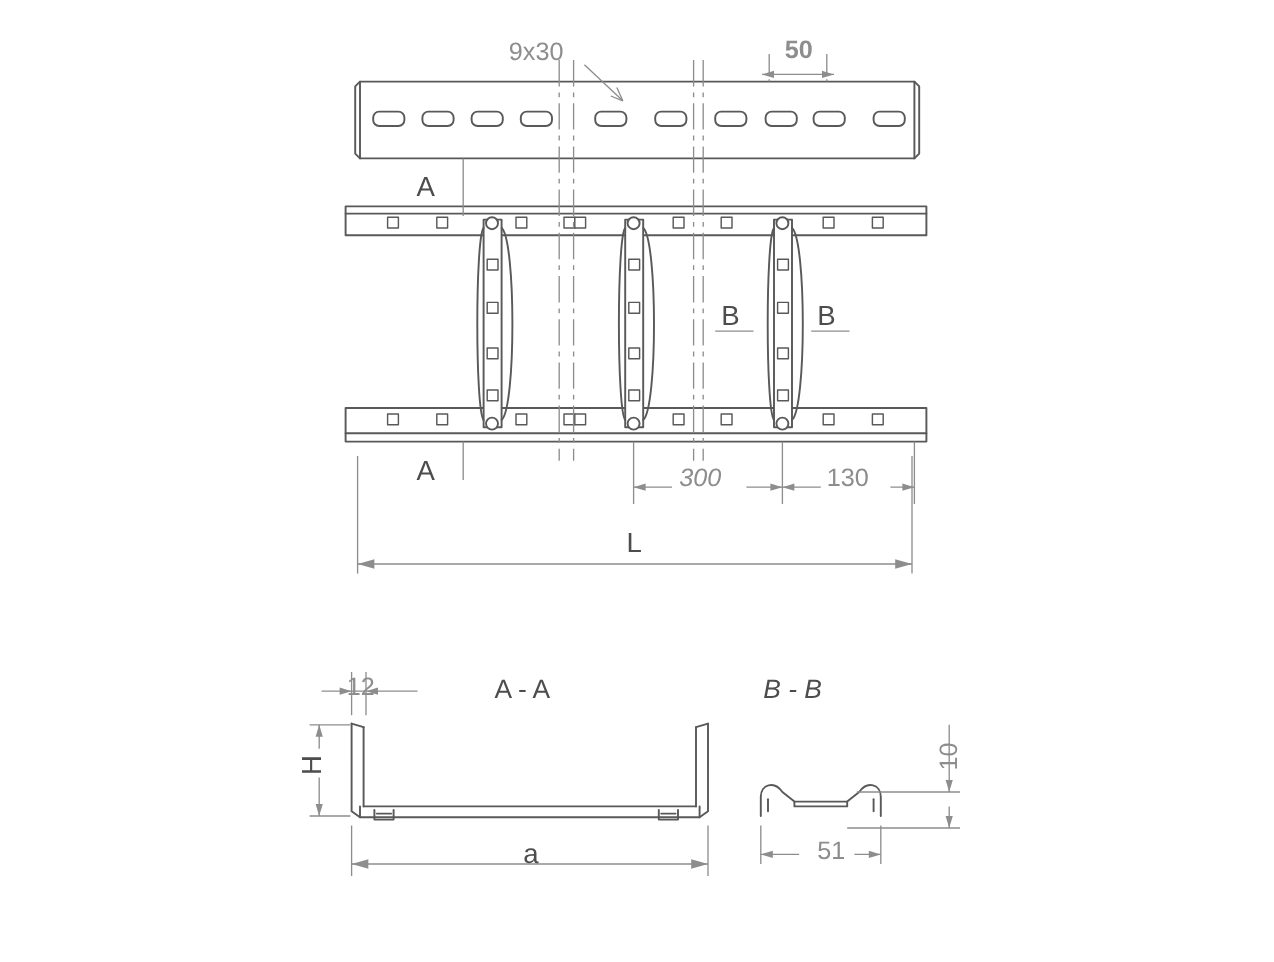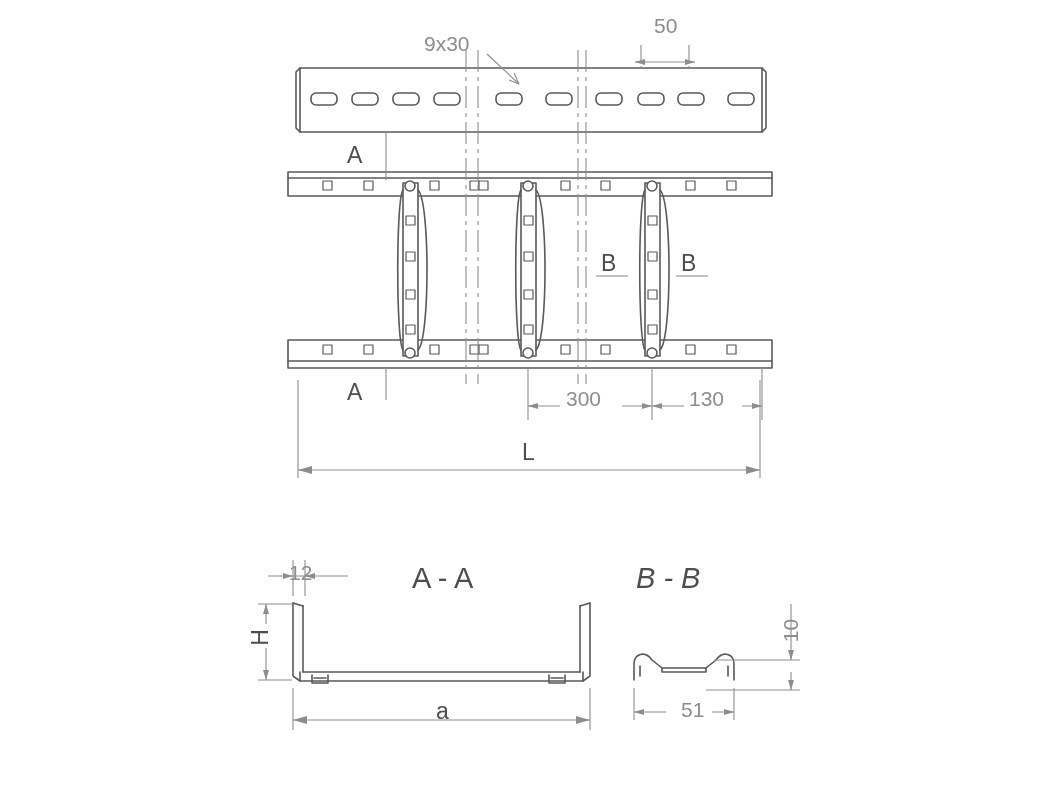--- a/index.html
+++ b/index.html
@@ -36,21 +36,21 @@
     color: #4d4d4d;
     font-size: 23px;
   }
   .lbl-rot {
     transform: rotate(-90deg);
     transform-origin: 50% 50%;
   }
   .section-title {
     position: absolute;
     color: #4d4d4d;
-    font-size: 29px;
+    font-size: 22px;
     white-space: nowrap;
     line-height: 1;
   }
 </style>
 </head>
 <body>
 
 <div id="stage">
 
   <svg class="drawing" viewBox="0 0 1062 802">
@@ -251,29 +251,29 @@
 
       <polygon points="634,712 644,709 644,715"></polygon>
       <polygon points="734,712 724,709 724,715"></polygon>
 
       <polygon points="791,660 788,650 794,650"></polygon>
       <polygon points="791,690 788,680 794,680"></polygon>
     </g>
   </svg>
 
   <div class="lbl" style="left:424px; top:33px;">9x30</div>
-  <div class="lbl" style="left:654px; top:15px;">50</div>
+  <div class="lbl" style="left:654px; top:31px;font-weight:bold;">50</div>
 
   <div class="lbl lbl-dark" style="left:347px; top:144px;">A</div>
   <div class="lbl lbl-dark" style="left:347px; top:381px;">A</div>
 
   <div class="lbl lbl-dark" style="left:601px; top:252px;">B</div>
   <div class="lbl lbl-dark" style="left:681px; top:252px;">B</div>
 
-  <div class="lbl" style="left:566px; top:388px;">300</div>
+  <div class="lbl" style="left:566px; top:388px;font-style:italic;">300</div>
   <div class="lbl" style="left:689px; top:388px;">130</div>
 
   <div class="lbl lbl-dark" style="left:522px; top:441px;">L</div>
 
   <div class="lbl" style="left:289px; top:562px;">12</div>
   <div class="lbl lbl-dark lbl-rot" style="left:252px; top:626px;">H</div>
   <div class="lbl lbl-dark" style="left:436px; top:700px;">a</div>
 
   <div class="lbl" style="left:681px; top:699px;">51</div>
   <div class="lbl lbl-rot" style="left:779px; top:620px;">10</div>

